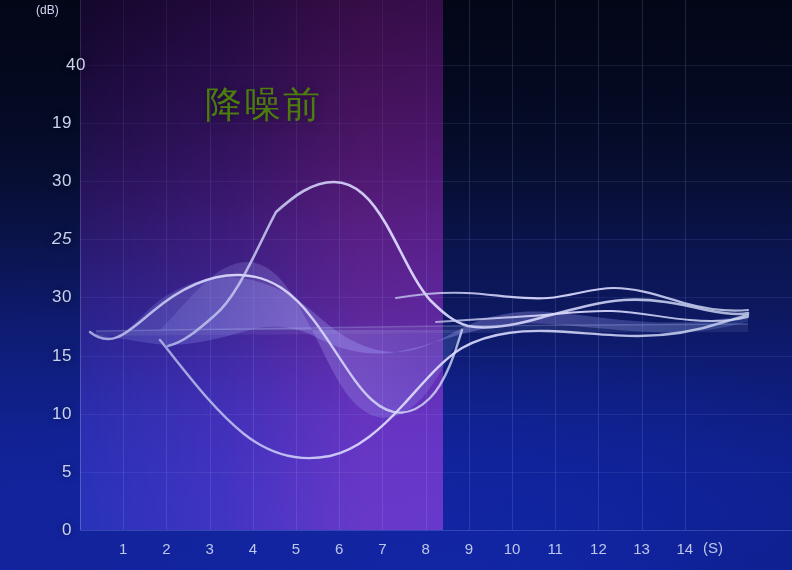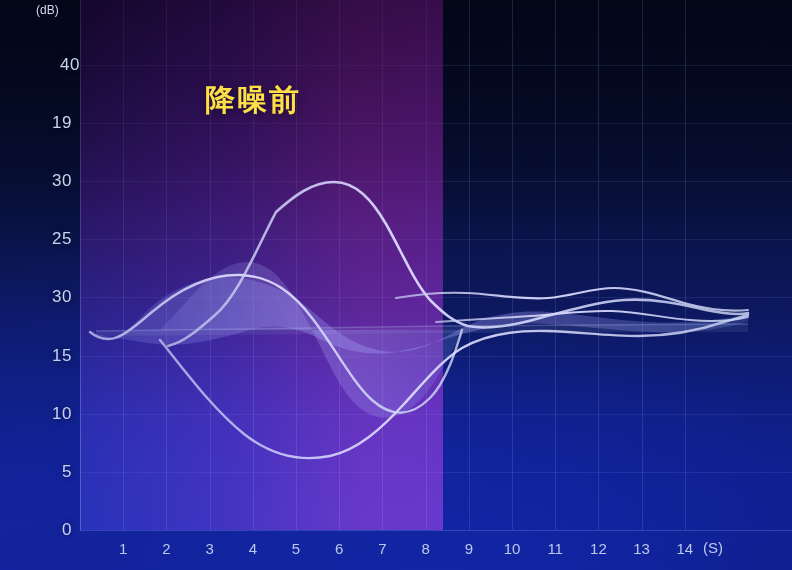--- a/index.html
+++ b/index.html
@@ -56,21 +56,21 @@
     position:absolute;left:36px;top:3px;color:#cfd8f2;font-size:12px;
   }
   .xlab{
     position:absolute;top:540px;width:40px;text-align:center;
     color:#bcc8ea;font-size:15px;
   }
   .unit-s{
     position:absolute;top:539px;color:#bcc8ea;font-size:15px;
   }
   .region-title{
-    position:absolute;color:#fde047;font-size:30px;font-weight:700;
+    position:absolute;color:#4d7c0f;font-size:37px;font-weight:400;
     letter-spacing:2px;white-space:nowrap;
     text-shadow:0 2px 10px rgba(0,0,0,.45);
   }
 </style>
 </head>
 <body>
 
 <div id="stage">
 
   <div class="bg-base"></div>
@@ -181,24 +181,24 @@
              C 714,322 736,320 748,317"></path>
 
     <path fill="none" stroke="#aab6e8" stroke-opacity="0.30" stroke-width="1.4" d="M 96,331 L 442,326 L 748,324"></path>
 
     <path fill="#b8c2ef" fill-opacity="0.10" stroke="none" d="M 96,331 L 442,326 L 748,324 L 748,332 L 442,333 L 96,336 Z"></path>
   </svg>
 
   <div class="unit-db">(dB)</div>
 
   <div id="ylabels">
-      <div class="ylab" style="left: 8px; top: 55px;">40</div>
+      <div class="ylab" style="left: 14px; top: 55px;">40</div>
       <div class="ylab" style="left: 0px; top: 113.1px;">19</div>
       <div class="ylab" style="left: 0px; top: 171.2px;">30</div>
-      <div class="ylab" style="left: 0px; top: 229.3px;">25</div>
+      <div class="ylab" style="left: 0px; top: 229.3px; font-style: italic;">25</div>
       <div class="ylab" style="left: 0px; top: 287.4px;">30</div>
       <div class="ylab" style="left: 0px; top: 345.5px;">15</div>
       <div class="ylab" style="left: 0px; top: 403.6px;">10</div>
       <div class="ylab" style="left: 0px; top: 461.7px;">5</div>
       <div class="ylab" style="left: 0px; top: 519.8px;">0</div>
     </div>
   <div id="xlabels">
       <div class="xlab" style="left: 103.2px;">1</div>
       <div class="xlab" style="left: 146.4px;">2</div>
       <div class="xlab" style="left: 189.6px;">3</div>

